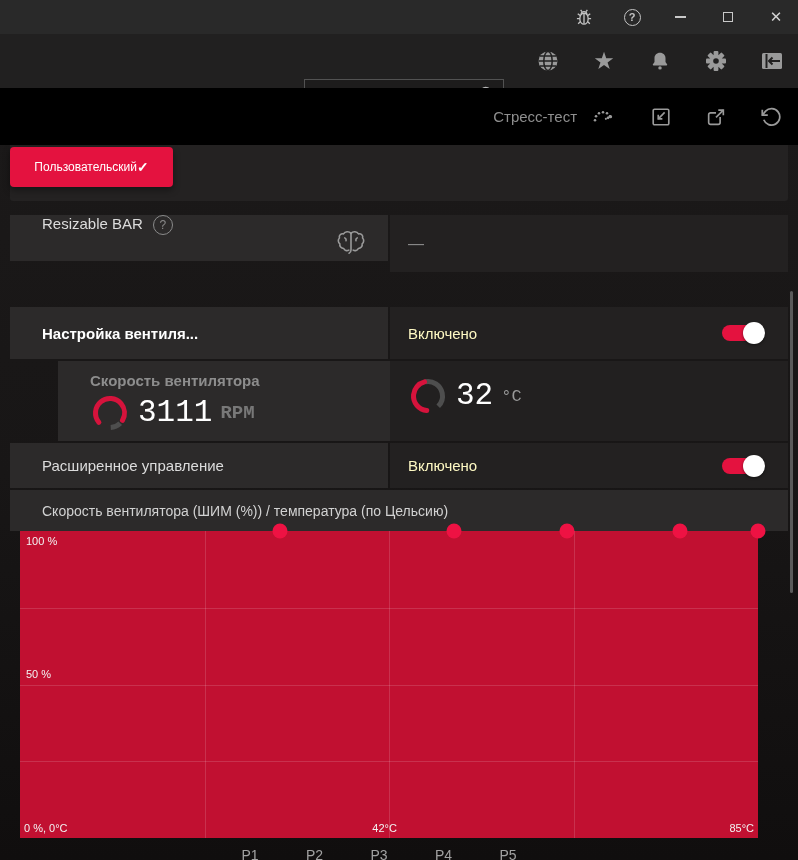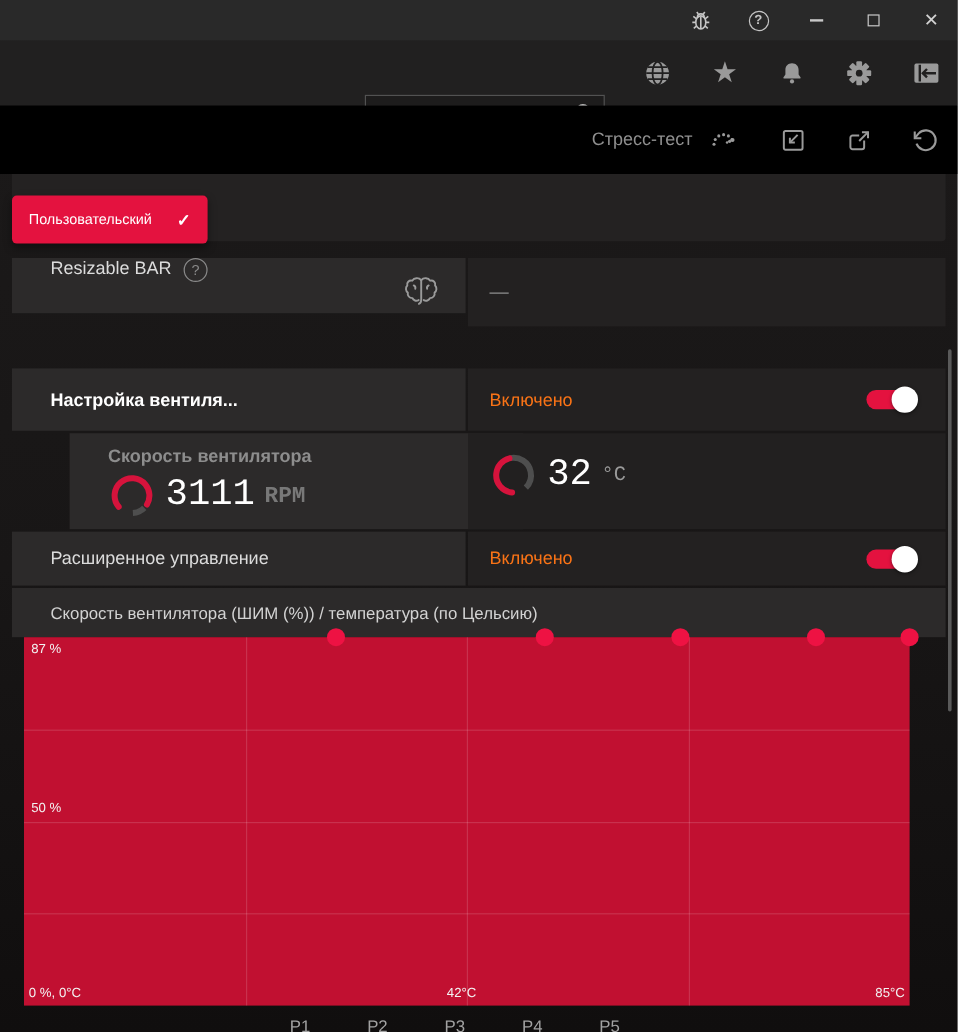--- a/index.html
+++ b/index.html
@@ -41,31 +41,31 @@
   
   #toolbar{left:0;top:88px;width:798px;height:57px;background:#000000;}
   #toolbar .tool-right{position:absolute;right:15px;top:0;height:57px;display:flex;align-items:center;}
   #stress-label{color:#8f8f8f;font-size:15px;margin-right:14px;}
   .tool-ic{width:24px;height:24px;display:flex;align-items:center;justify-content:center;color:#9a9a9a;cursor:pointer;}
   .gap34{margin-right:34px;}
   .gap31{margin-right:31px;}
 
   
   #profile-row{left:10px;top:145px;width:778px;height:56px;background:#242222;border-radius:0 0 3px 3px;}
-  #custom-btn{position:absolute;left:0;top:2px;width:163px;height:40px;background:var(--accent);border-radius:4px;display:flex;align-items:center;justify-content:space-between;padding:16px 14px;cursor:pointer;box-shadow:0 3px 7px rgba(0,0,0,.4);margin-top:16px;}
+  #custom-btn{position:absolute;left:0;top:2px;width:163px;height:40px;background:var(--accent);border-radius:4px;display:flex;align-items:center;justify-content:center;padding:16px 14px;cursor:pointer;box-shadow:0 3px 7px rgba(0,0,0,.4);}
   #custom-btn .lbl{color:#fff;font-size:12px;}
   #custom-btn .chk{color:#fff;font-size:14px;font-weight:700;}
 
   
   .cell-l{left:10px;width:378px;background:var(--cell-light);}
   .cell-r{left:390px;width:398px;background:var(--cell-dark);}
   .row-label{color:#dcdcdc;font-size:15px;}
   .row-label.bold{color:#fff;font-weight:700;}
   .gray-bold{color:#8d8d8d;font-weight:700;font-size:15px;}
-  .status-txt{color:#f97316;font-size:15px;text-align:right;}
+  .status-txt{color:#fef9c3;font-size:15px;text-align:right;}
 
   #rb-l{top:215px;height:46px;display:flex;align-items:flex-start;padding-left:32px;}
   #rb-r{top:215px;height:57px;display:flex;align-items:center;padding-left:18px;color:#8a8a8a;font-size:16px;}
   #rb-l .q-icon{margin-left:10px;width:20px;height:20px;border:1.5px solid #8a8a8a;border-radius:50%;display:flex;align-items:center;justify-content:center;font-size:12px;color:#8a8a8a;cursor:pointer;}
   #rb-l .brain-wrap{position:absolute;right:22px;top:14px;cursor:pointer;}
 
   #fan1-l{top:307px;height:52px;display:flex;align-items:center;padding-left:32px;}
   #fan1-r{top:307px;height:52px;display:flex;align-items:center;padding-left:18px;}
   #fan2-l{top:361px;height:80px;padding:11px 0 0 32px;margin-left:48px;}
   #fan2-r{top:361px;height:80px;padding:11px 0 0 18px;background:#222020;}
@@ -286,21 +286,21 @@
 <div id="chart-title-row" class="abs">
   <span>Скорость вентилятора (ШИМ (%)) / температура (по Цельсию)</span>
 </div>
 <div id="chart" class="abs">
     <div class="gridline-v" style="left: 25%;"></div>
     <div class="gridline-v" style="left: 50%;"></div>
     <div class="gridline-v" style="left: 75%;"></div>
     <div class="gridline-h" style="top: 25%;"></div>
     <div class="gridline-h" style="top: 50%;"></div>
     <div class="gridline-h" style="top: 75%;"></div>
-    <span class="chart-label" style="left: 6px; top: 4px;">87 %</span>
+    <span class="chart-label" style="left: 6px; top: 4px;">100 %</span>
     <span class="chart-label" style="left: 6px; top: calc(50% - 17px);">50 %</span>
     <span class="chart-label" style="bottom: 4px; left: 4px;">0 %, 0°C</span>
     <span class="chart-label" style="bottom: 4px; left: 49.4118%; transform: translateX(-50%);">42°C</span>
     <span class="chart-label" style="bottom: 4px; right: 4px;">85°C</span>
     <div class="curve-dot" style="left: 35.2941%; top: 0%;"></div>
     <div class="curve-dot" style="left: 58.8235%; top: 0%;"></div>
     <div class="curve-dot" style="left: 74.1176%; top: 0%;"></div>
     <div class="curve-dot" style="left: 89.4118%; top: 0%;"></div>
     <div class="curve-dot" style="left: 100%; top: 0%;"></div>
   </div>

